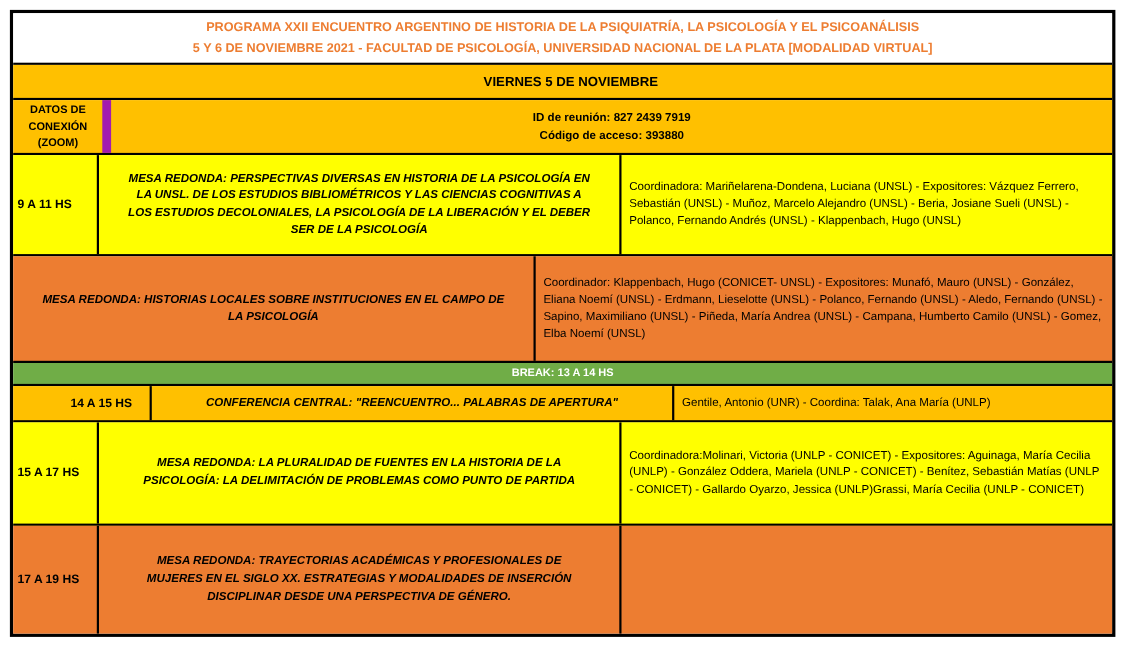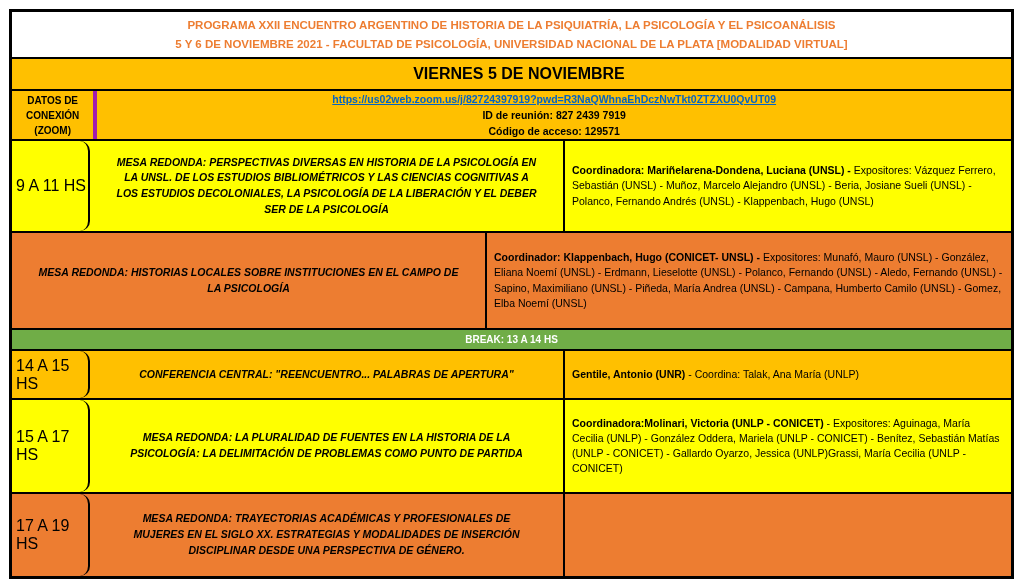--- a/index.html
+++ b/index.html
@@ -43,28 +43,28 @@
     font-weight: 700;
     font-size: 11.5px;
     line-height: 1.65;
   }
 
   
   .r-day { height: 32px; }
   .r-day .cell {
     flex: 1;
     display: flex; align-items: center; justify-content: center;
-    font-weight: 700; font-size: 16px; padding-left: 15px;
+    font-weight: 700; font-size: 12px; padding-left: 15px;
   }
 
   
   .r-conn { height: 50px; }
   .conn-label {
     flex: 0 0 78px;
-    border-right: 4px solid #a21caf;
+    border-right: 8px solid #a21caf;
     display: flex; align-items: center; justify-content: center;
     text-align: center;
     font-weight: 700; font-size: 10px; line-height: 1.5;
     padding: 14px;
   }
   .conn-body {
     flex: 1;
     display: flex; flex-direction: column;
     align-items: center; justify-content: center;
     text-align: center;
@@ -75,41 +75,41 @@
     text-decoration: underline;
     font-weight: 700;
   }
 
   
   .cell-time {
     flex: 0 0 78px;
     border-right: 2px solid #000;
     display: flex; align-items: center;
     padding: 2px 2px 2px 4px;
-    font-weight: 400; font-size: 16px; border-radius: 10px;
+    font-weight: 700; font-size: 11px;
   }
   .cell-title {
     flex: 0 0 475px;
     border-right: 2px solid #000;
     display: flex; align-items: center; justify-content: center;
     text-align: center;
     padding: 4px 26px;
     font-weight: 700; font-size: 10.5px; line-height: 1.5; font-style: italic;
   }
   .cell-people {
     flex: 1;
     display: flex; align-items: center;
     padding: 3px 7px;
     font-size: 10.5px; line-height: 1.45;
   }
-  .cell-people .lead { font-weight: 700; }
+  .cell-people .lead { font-weight: 400; }
 
   .r-s0 { height: 92px; }
   .r-s1 { height: 97px; }
-  .r-s2 { height: 49px; }
+  .r-s2 { height: 33px; padding-left: 48px; }
   .r-s3 { height: 94px; }
   .r-s4 { }
 
   
   .r-break { height: 21px; justify-content: center; }
   .r-break .cell {
     flex: 1;
     display: flex; align-items: center; justify-content: center;
     color: #ffffff;
     font-weight: 700; font-size: 10px;
@@ -127,23 +127,22 @@
     </div>
   </div>
 
   <div class="row r-day bg-amber">
     <div class="cell">VIERNES 5 DE NOVIEMBRE</div>
   </div>
 
   <div class="row r-conn bg-amber">
     <div class="conn-label">DATOS DE CONEXIÓN (ZOOM)</div>
     <div class="conn-body">
-      <a href="#">https://us02web.zoom.us/j/82724397919?pwd=R3NaQWhnaEhDczNwTkt0ZTZXU0QvUT09</a>
       <div>ID de reunión: 827 2439 7919</div>
-      <div>Código de acceso: 129571</div>
+      <div>Código de acceso: 393880</div>
     </div>
   </div>
 
   <div class="row r-s0 bg-yellow">
     <div class="cell-time">9 A 11 HS</div>
     <div class="cell-title">MESA REDONDA: PERSPECTIVAS DIVERSAS EN HISTORIA DE LA PSICOLOGÍA EN LA UNSL. DE LOS ESTUDIOS BIBLIOMÉTRICOS Y LAS CIENCIAS COGNITIVAS A LOS ESTUDIOS DECOLONIALES, LA PSICOLOGÍA DE LA LIBERACIÓN Y EL DEBER SER DE LA PSICOLOGÍA</div>
     <div class="cell-people">
       <div><span class="lead">Coordinadora: Mariñelarena-Dondena, Luciana (UNSL) - </span><span>Expositores: Vázquez Ferrero, Sebastián (UNSL) - Muñoz, Marcelo Alejandro (UNSL) - Beria, Josiane Sueli (UNSL) - Polanco, Fernando Andrés (UNSL) - Klappenbach, Hugo (UNSL)</span></div>
     </div>
   </div>

